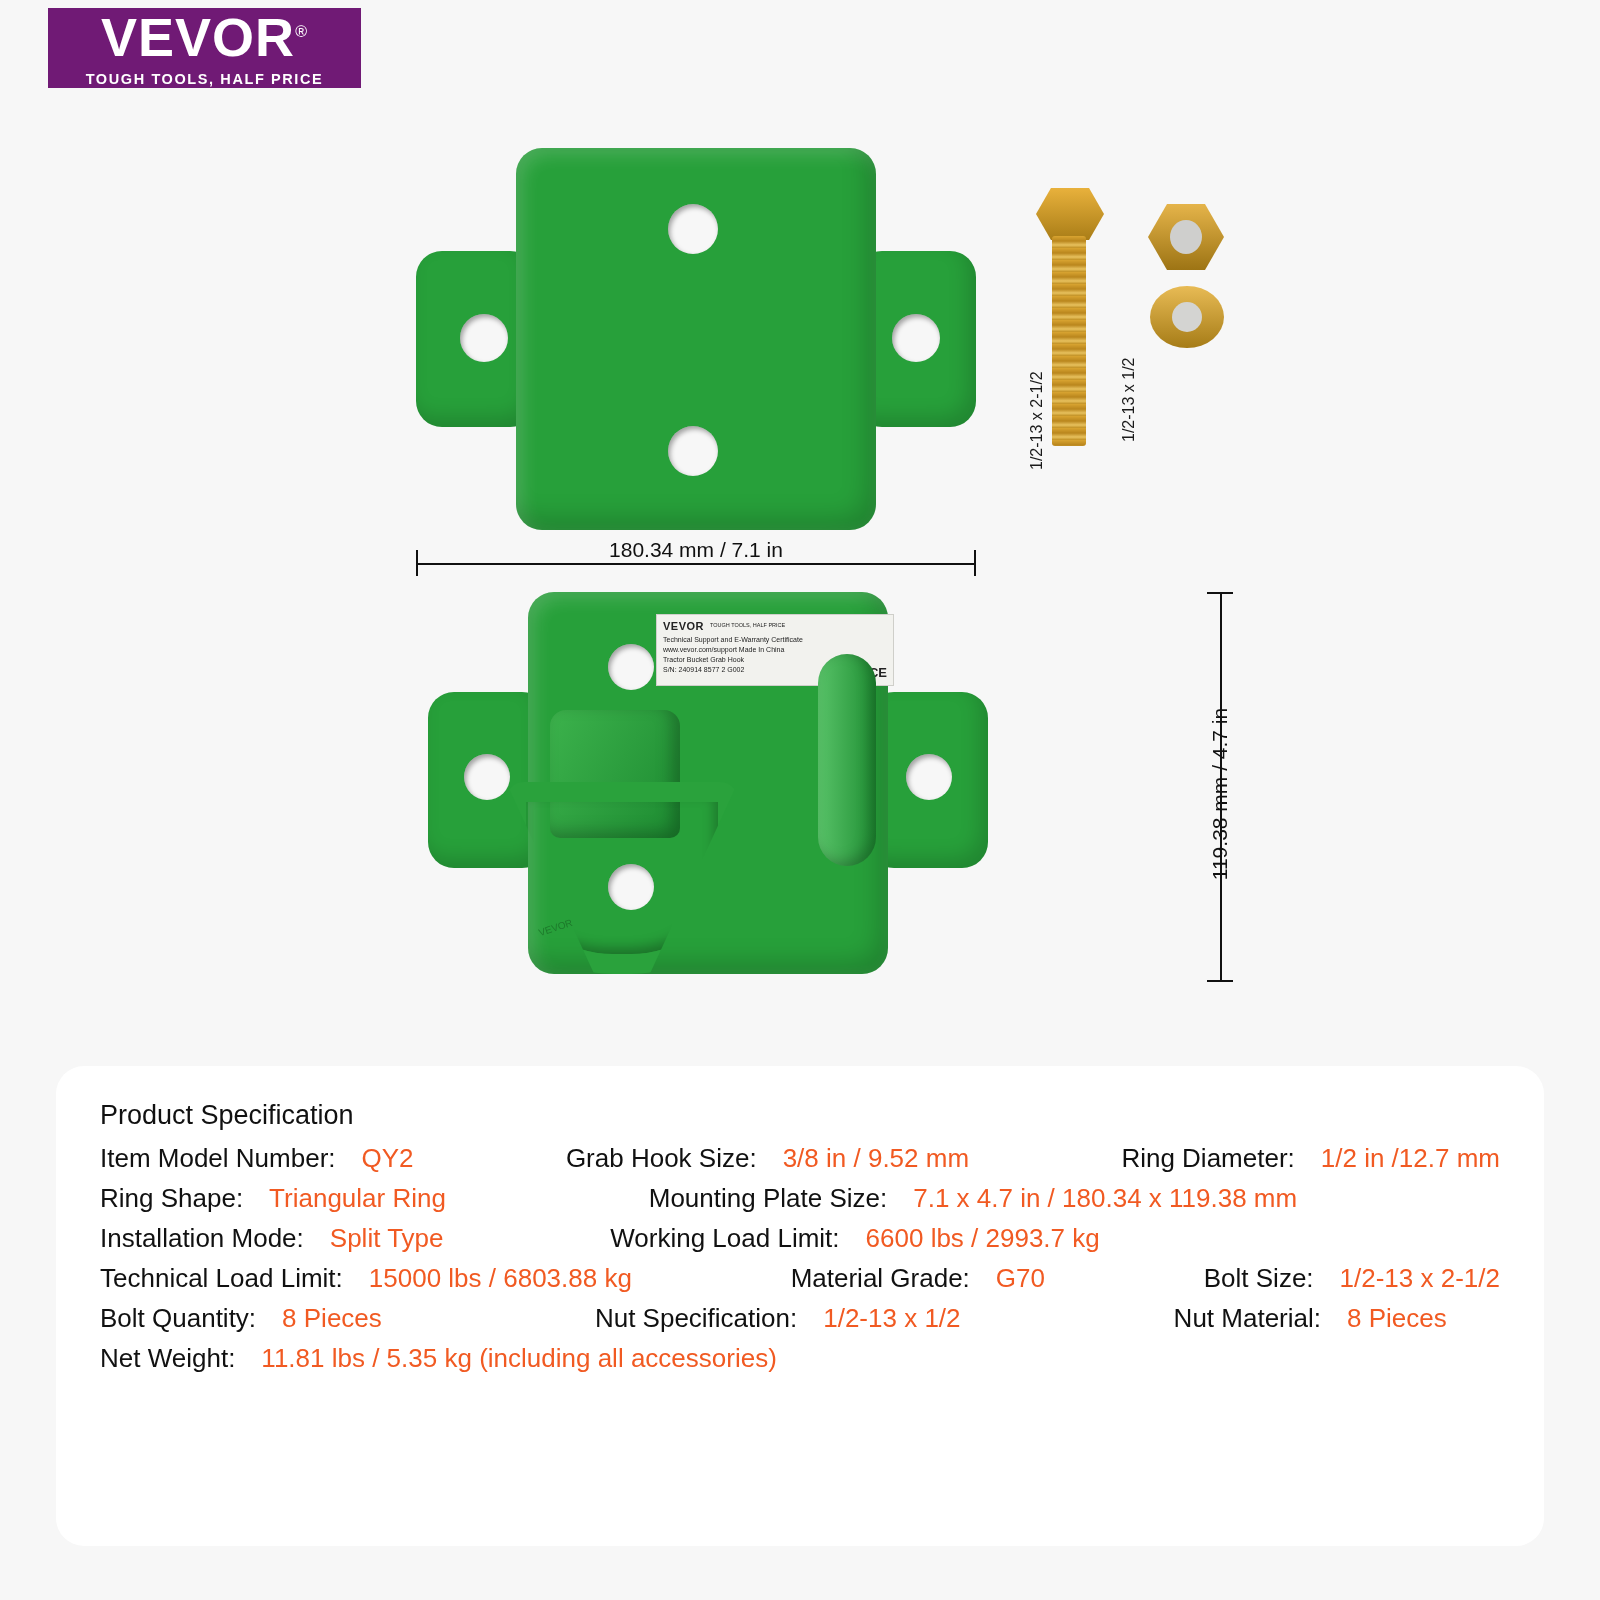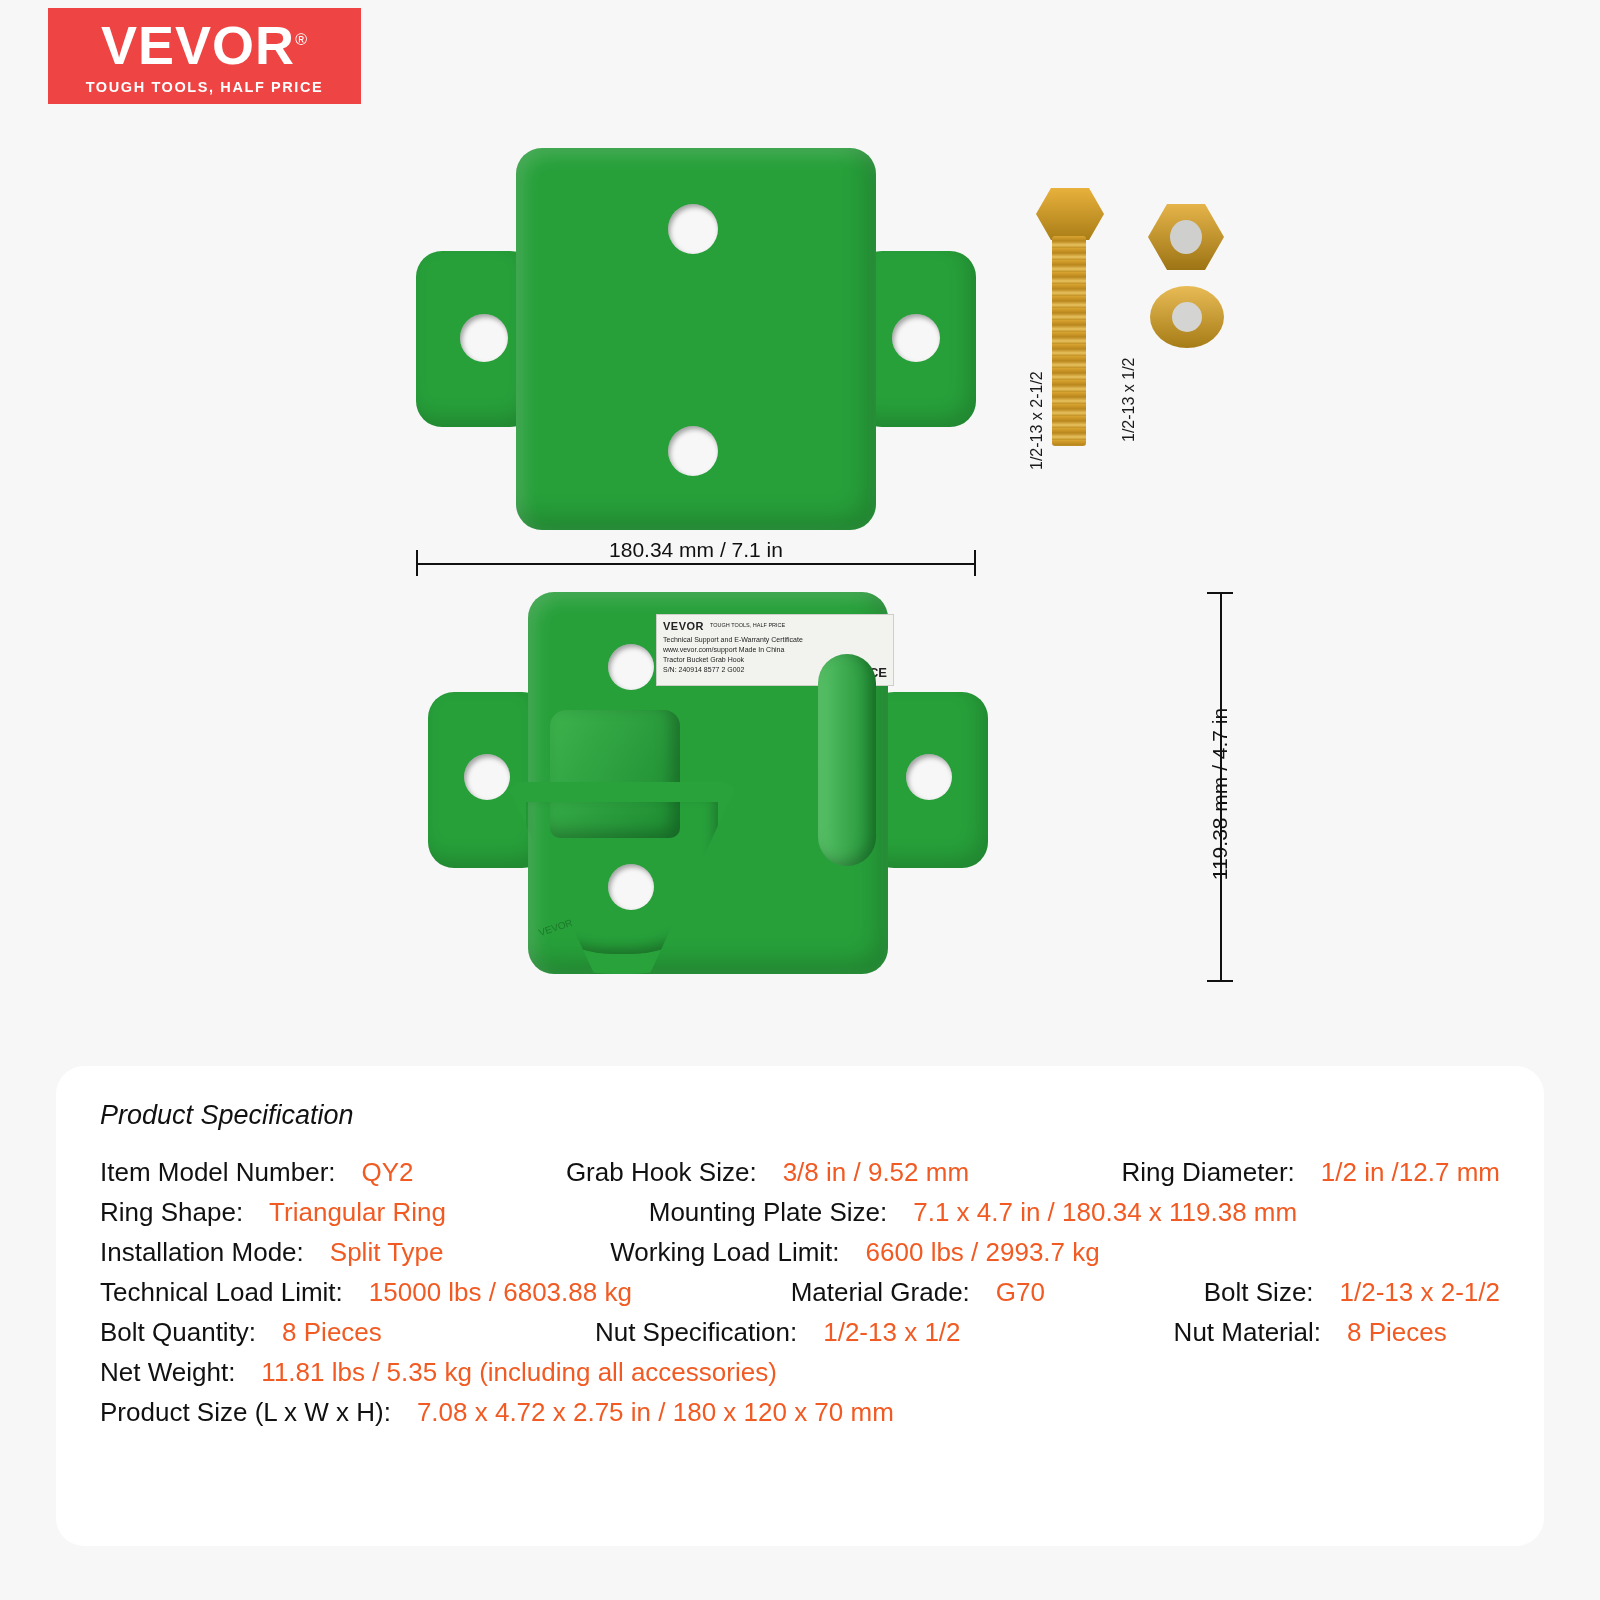--- a/index.html
+++ b/index.html
@@ -12,22 +12,22 @@
     position: relative;
     overflow: hidden;
   }
 
   
   .logo-box {
     position: absolute;
     left: 48px;
     top: 8px;
     width: 313px;
-    height: 96px;
-    background: #ef4444;
+    height: 80px;
+    background: #701a75;
     display: flex;
     flex-direction: column;
     align-items: center;
     justify-content: center;
   }
   .logo-word {
     color: #ffffff;
     font-size: 54px;
     font-weight: bold;
     letter-spacing: 1px;
@@ -219,22 +219,21 @@
     top: 1066px;
     width: 1488px;
     height: 480px;
     background: #ffffff;
     border-radius: 28px;
     padding: 34px 44px 20px 44px;
   }
   .spec-title {
     font-size: 27px;
     color: #111;
-    margin-bottom: 28px;
-    font-style: italic;
+    margin-bottom: 14px;
   }
   .spec-row {
     display: flex;
     align-items: baseline;
     font-size: 26px;
     color: #111;
     line-height: 1.0;
     margin-bottom: 14px;
     white-space: nowrap;
   }
@@ -383,18 +382,13 @@
     <span class="spec-val">8 Pieces</span>
     <span class="sp-grow" style="flex-grow:0.25"></span>
   </div>
 
   <div class="spec-row">
     <span class="spec-item">Net Weight:</span>
     <span class="gap-sm"></span>
     <span class="spec-val">11.81 lbs / 5.35 kg (including all accessories)</span>
   </div>
 
-  <div class="spec-row">
-    <span class="spec-item">Product Size (L x W x H):</span>
-    <span class="gap-sm"></span>
-    <span class="spec-val">7.08 x 4.72 x 2.75 in / 180 x 120 x 70 mm</span>
-  </div>
 </div>
 
 </body></html>

